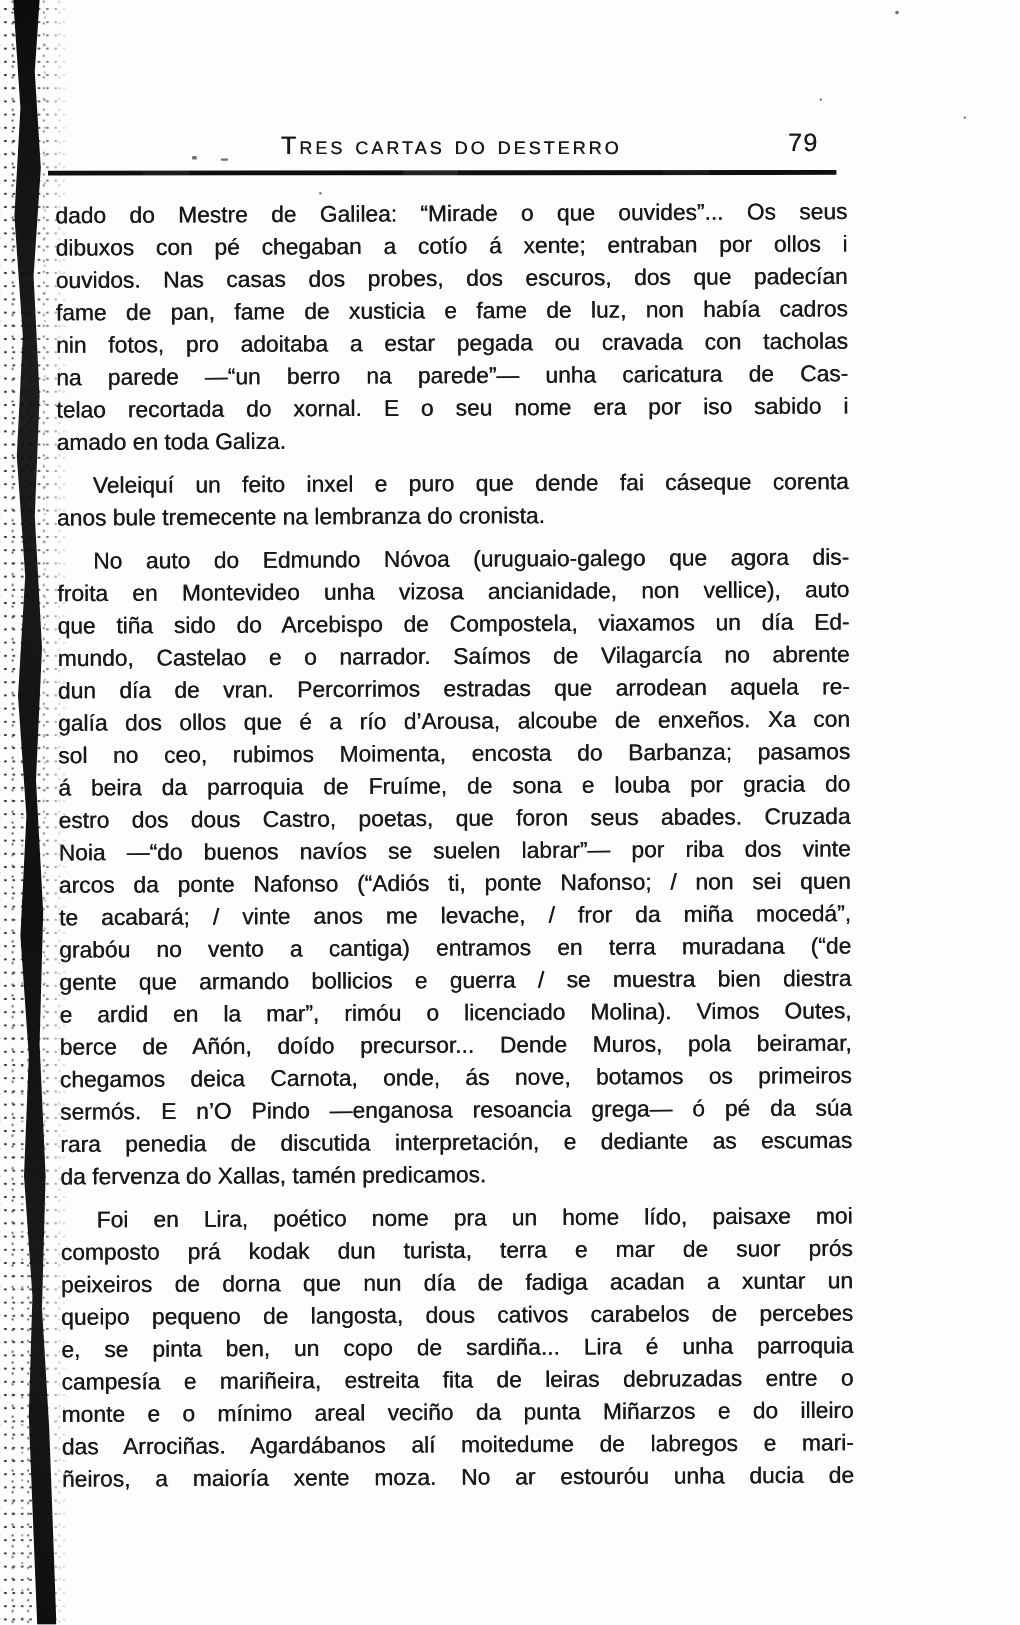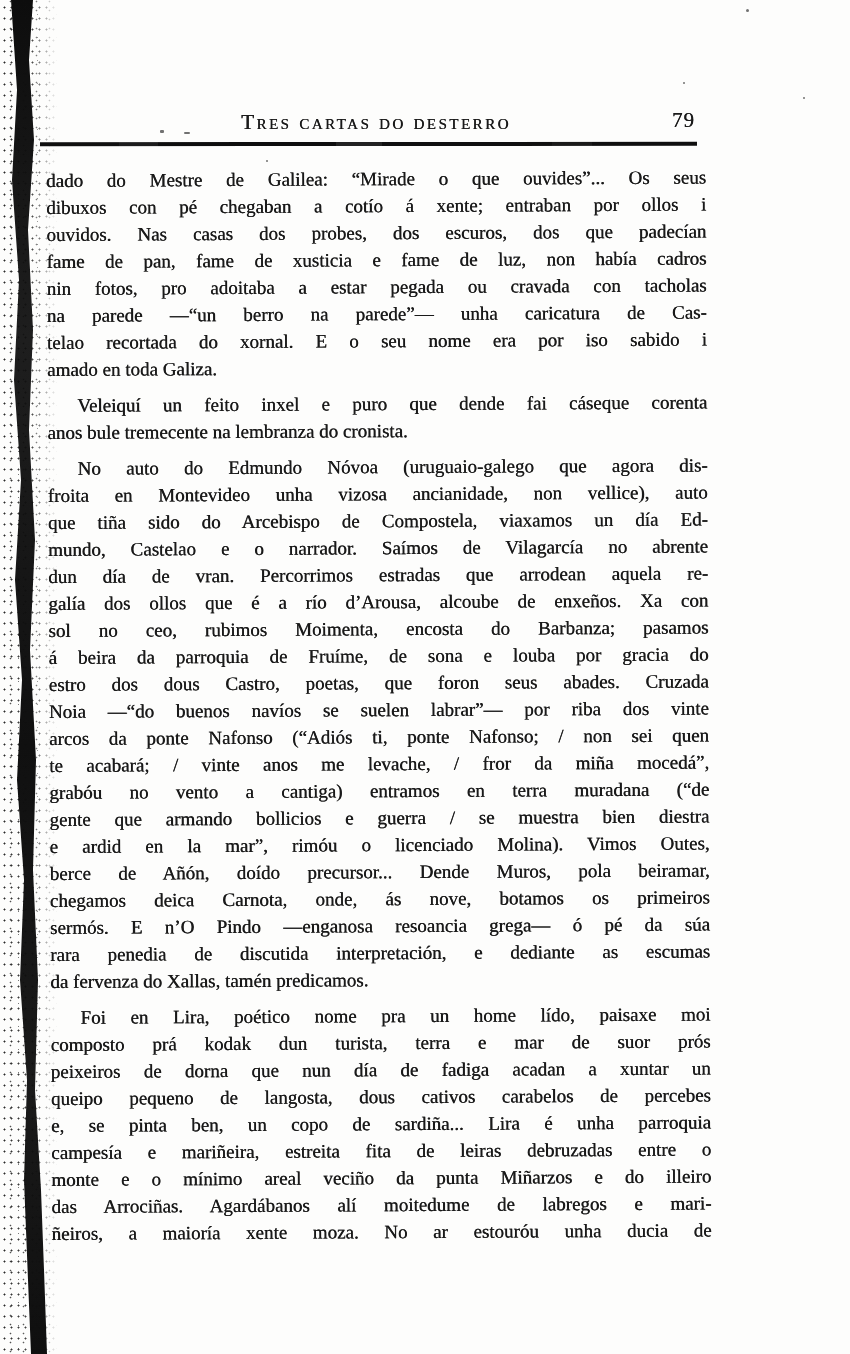--- a/index.html
+++ b/index.html
@@ -3,21 +3,21 @@
 <meta charset="utf-8">
 <style>
   html, body { margin: 0; padding: 0; background: #ffffff; }
 
   .page {
     position: relative;
     width: 850px;
     height: 1354px;
     background: var(--paper, #fdfdfc);
     overflow: hidden;
-    font-family: Liberation Serif, serif;
+    font-family: Liberation Sans, sans-serif;
     color: var(--ink, #1a1a1a);
   }
 
   
   .binding {
     position: absolute;
     left: 0; top: 0;
     width: 60px; height: 1354px;
     background: linear-gradient(180deg, #0d0d0d, #1e1e1e 25%, #101010 55%, #1a1a1a 80%, #0f0f0f);
     clip-path: polygon(11px 0px, 33px 0px, 29px 60px, 34px 140px, 28px 230px,
@@ -50,21 +50,21 @@
     text-align: center;
   }
   .running-title {
     font-variant: small-caps;
     font-size: 21px;
     letter-spacing: 2.5px;
     text-shadow: 0.3px 0 0 currentColor;
   }
   .page-number {
     position: absolute;
-    right: 11px; top: -2px;
+    right: 24px; top: -2px;
     font-size: 21px;
     letter-spacing: 1px;
     text-shadow: 0.3px 0 0 currentColor;
   }
 
   .rule {
     position: absolute;
     top: 142px; left: 40px;
     width: 657px; height: 4px;
     background: linear-gradient(90deg,

